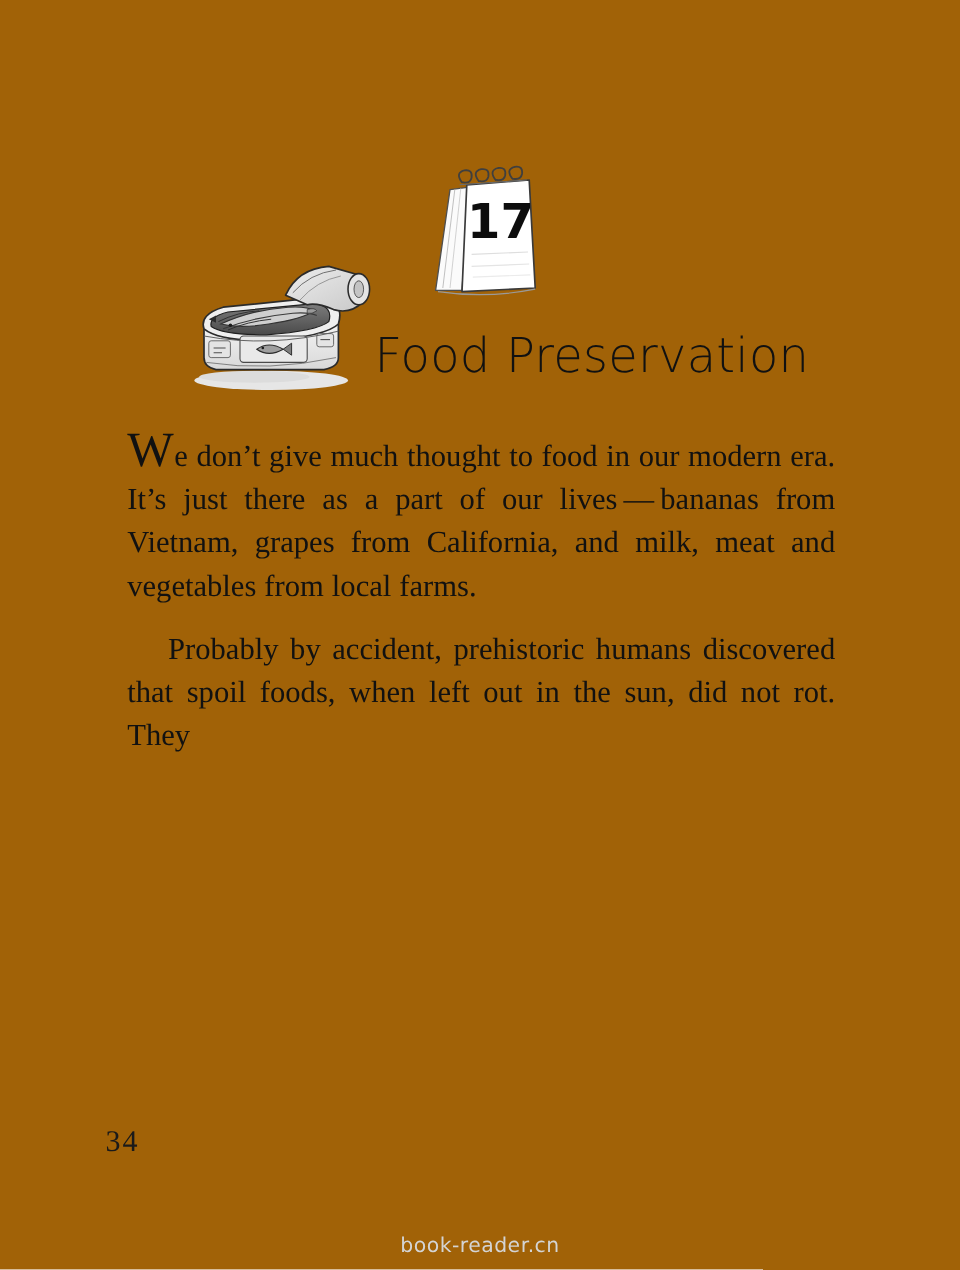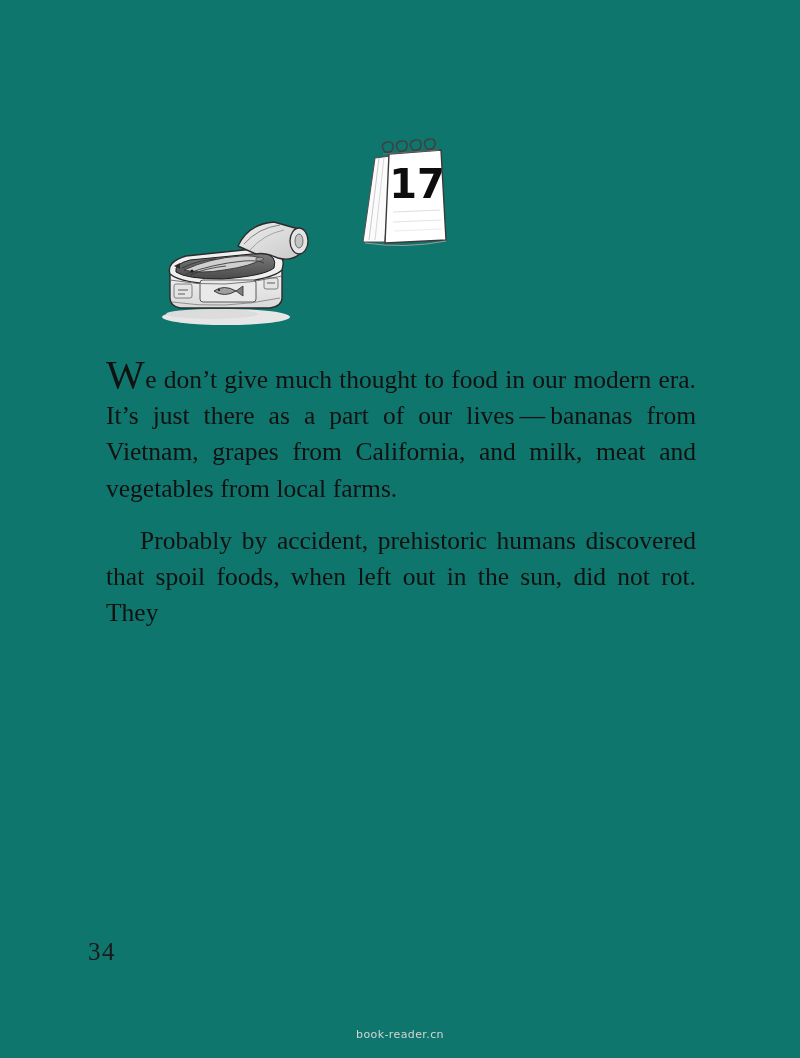--- a/index.html
+++ b/index.html
@@ -16,21 +16,21 @@
     font-family: "Liberation Serif", "DejaVu Serif", serif;
     color: #111111;
     -webkit-font-smoothing: antialiased;
   }
 
   .page {
     position: absolute;
     inset: 0;
     width: 800px;
     height: 1058px;
-    background: #0f766e;
+    background: #a16207;
   }
 
   
   .chapter-header {
     position: absolute;
     left: 0;
     top: 128px;
     width: 800px;
     height: 190px;
   }
@@ -106,21 +106,21 @@
   }
 
   
   .watermark {
     position: absolute;
     left: 0;
     top: 1028px;
     width: 800px;
     text-align: center;
     font-family: "DejaVu Sans", "Liberation Sans", sans-serif;
-    font-size: 11px;
+    font-size: 17px;
     letter-spacing: 0.4px;
     color: #d4d4d4;
   }
 
   svg { display: block; overflow: visible; }
 </style>
 </head>
 <body>
 
 <div class="page">
@@ -206,20 +206,21 @@
           <path d="M40,22 q-6,-8 2,-10 q7,-1 6,6 q-1,5 -7,4"></path>
           <path d="M54,21 q-6,-8 2,-10 q7,-1 6,6 q-1,5 -7,4"></path>
           <path d="M68,20 q-6,-8 2,-10 q7,-1 6,6 q-1,5 -7,4"></path>
           <path d="M82,19 q-6,-8 2,-10 q7,-1 6,6 q-1,5 -7,4"></path>
         </g>
 
         <path d="M38,24 L94,20" fill="none" stroke="#6d6d6d" stroke-width="0.9"></path>
       </svg>
     </div>
 
+    <h1 class="chapter-title">Food Preservation</h1>
   </div>
 
   <div class="body-copy">
 
     <p class="para first"><span class="initial-cap">W</span><span>e don’t give much thought to food in our modern era. It’s just there as a part of our lives — bananas from Vietnam, grapes from California, and milk, meat and vegetables from local farms.</span></p>
 
 
 
 
     <p class="para">Probably by accident, prehistoric humans discovered that spoil foods, when left out in the sun, did not rot. They</p>

